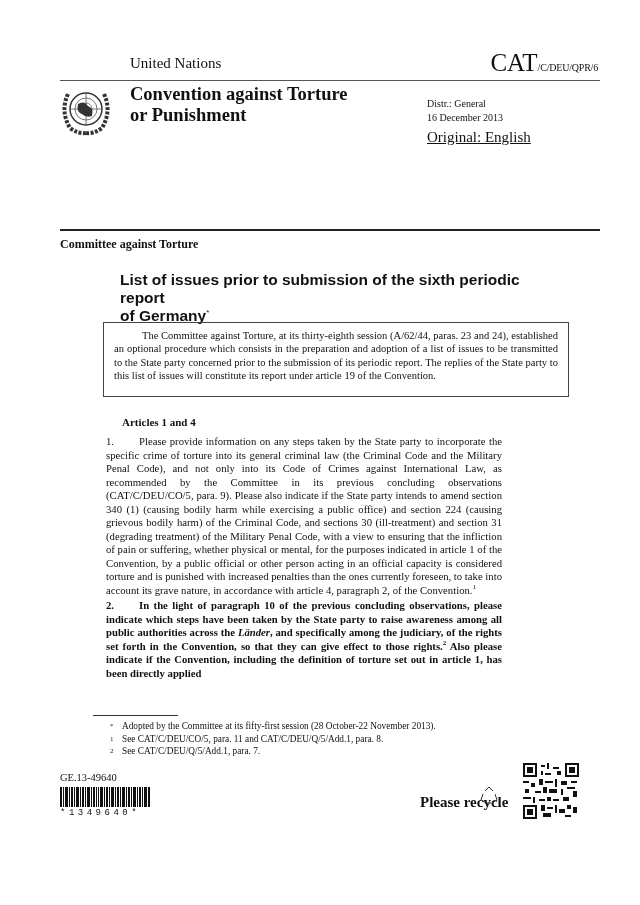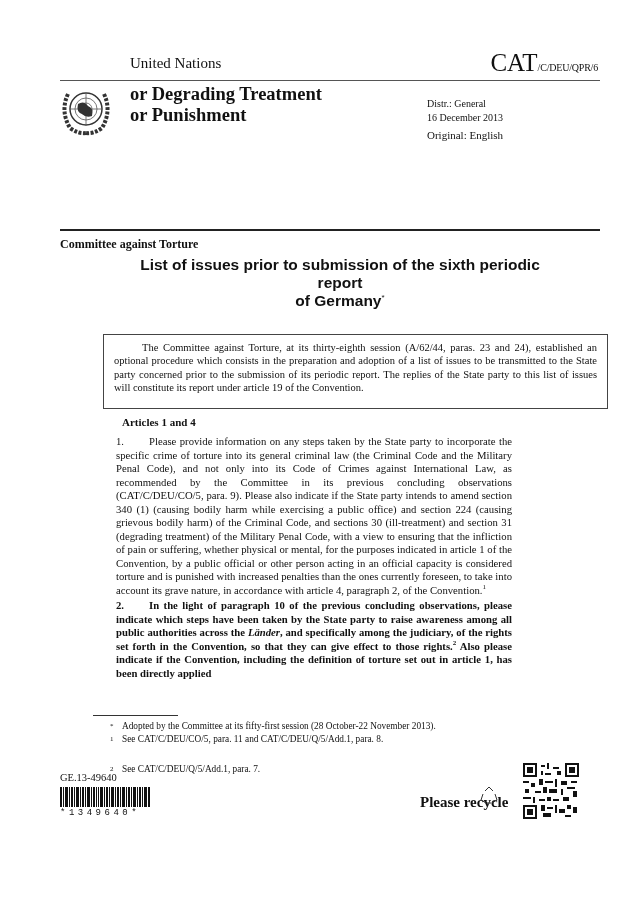--- a/index.html
+++ b/index.html
@@ -6,39 +6,39 @@
   body { width:640px; height:905px; position:relative; overflow:hidden;
          font-family:"Liberation Serif", "DejaVu Serif", serif; color:#111; }
   .abs { position:absolute; }
   .un { left:130px; top:55px; font-size:15px; }
   .sym { right:42px; top:49px; font-size:25px; white-space:nowrap; }
   .sym .sub { font-size:10px; letter-spacing:-0.2px; }
   .rule1 { left:60px; right:40px; top:80px; height:0; border-top:1.5px solid #555; }
   .logo { left:58px; top:86px; width:56px; height:50px; }
   .title { left:130px; top:84px; font-size:18.5px; font-weight:bold; line-height:21px; width:260px; }
   .distr { left:427px; top:89px; font-size:10px; line-height:13.5px;margin-top:8px; }
-  .orig { left:427px; top:129px; font-size:11px; }
+  .orig { left:427px; top:129px; font-size:15px;text-decoration:underline; }
   .rule2 { left:60px; right:40px; top:229px; border-top:2.5px solid #222; }
   .committee { left:60px; top:237px; font-size:12px; font-weight:bold;font-family:Liberation Serif, serif; }
-  .heading { left:120px; top:256px; font-size:15.5px; font-weight:bold; line-height:18px; width:440px; font-family:"Liberation Sans", sans-serif;text-align:center; }
+  .heading { left:120px; top:271px; font-size:15.5px; font-weight:bold; line-height:18px; width:440px; font-family:"Liberation Sans", sans-serif; }
   .heading sup { font-size:8px; font-weight:normal; }
-  .box { left:103px; top:334px; width:505px; height:75px; border:1.2px solid #444; box-sizing:border-box;
+  .box { left:103px; top:322px; width:466px; height:75px; border:1.2px solid #444; box-sizing:border-box;
          padding:6px 10px 0 10px; font-size:10.5px; line-height:13.4px; text-align:justify; }
   .box p { margin:0; text-indent:28px; }
   .art { left:122px; top:416px; font-size:11px; font-weight:bold; }
-  .body { left:116px; width:396px; font-size:10.7px; line-height:13.5px; text-align:justify; }
+  .body { left:106px; width:396px; font-size:10.7px; line-height:13.5px; text-align:justify; }
   .body p { margin:0; }
   .num { display:inline-block; width:33px; }
   .p1 { top:435px; }
   .p2 { top:599px;font-weight:bold; }
   sup { font-size:7px; line-height:0; }
   .fnrule { left:93px; top:715px; width:85px; border-top:1px solid #333; }
   .fn { left:110px; font-size:9.3px; line-height:12px; }
   .fn .mk { display:inline-block; width:12px; font-size:7px; vertical-align:top; }
-  .f0 { top:720px; } .f1 { top:733px; } .f2 { top:745px;margin-top:18px; }
+  .f0 { top:720px; } .f1 { top:733px; } .f2 { top:745px; }
   .ge { left:60px; top:772px; font-size:10.5px; }
   .barcode { left:60px; top:787px; width:90px; height:20px; }
   .barnum { left:60px; top:808px; font-size:9px; letter-spacing:3.5px; font-family:"Liberation Mono", monospace; }
   .recycle { left:420px; top:794px; font-size:15px; font-weight:bold; }
   .recycle-icon { left:478px; top:785px; width:22px; height:22px; }
   .qr { left:523px; top:763px; width:56px; height:56px; }
 </style>
 </head>
 <body>
 
@@ -53,21 +53,21 @@
   <path d="M46 8 Q54 25 44 42 Q36 48 28 47" fill="none" stroke="#333" stroke-width="4" stroke-dasharray="3 1.5"></path>
   <circle cx="28" cy="23" r="16" fill="none" stroke="#333" stroke-width="1.5"></circle>
   <circle cx="28" cy="23" r="11" fill="none" stroke="#555" stroke-width="0.8"></circle>
   <circle cx="28" cy="23" r="6" fill="none" stroke="#555" stroke-width="0.8"></circle>
   <line x1="12" y1="23" x2="44" y2="23" stroke="#555" stroke-width="0.8"></line>
   <line x1="28" y1="7" x2="28" y2="39" stroke="#555" stroke-width="0.8"></line>
   <path d="M20 18 Q26 14 30 20 Q36 22 34 30 Q28 32 24 28 Q18 26 20 18Z" fill="#333"></path>
 </svg>
 
 <div class="abs title">
-  <div>or Degrading Treatment</div>
+  <div>Convention against Torture</div>
   <div>or Punishment</div>
 </div>
 
 <div class="abs distr">
   <div>Distr.: General</div>
   <div>16 December 2013</div>
 </div>
 <div class="abs orig">Original: English</div>
 
 <div class="abs rule2"></div>

